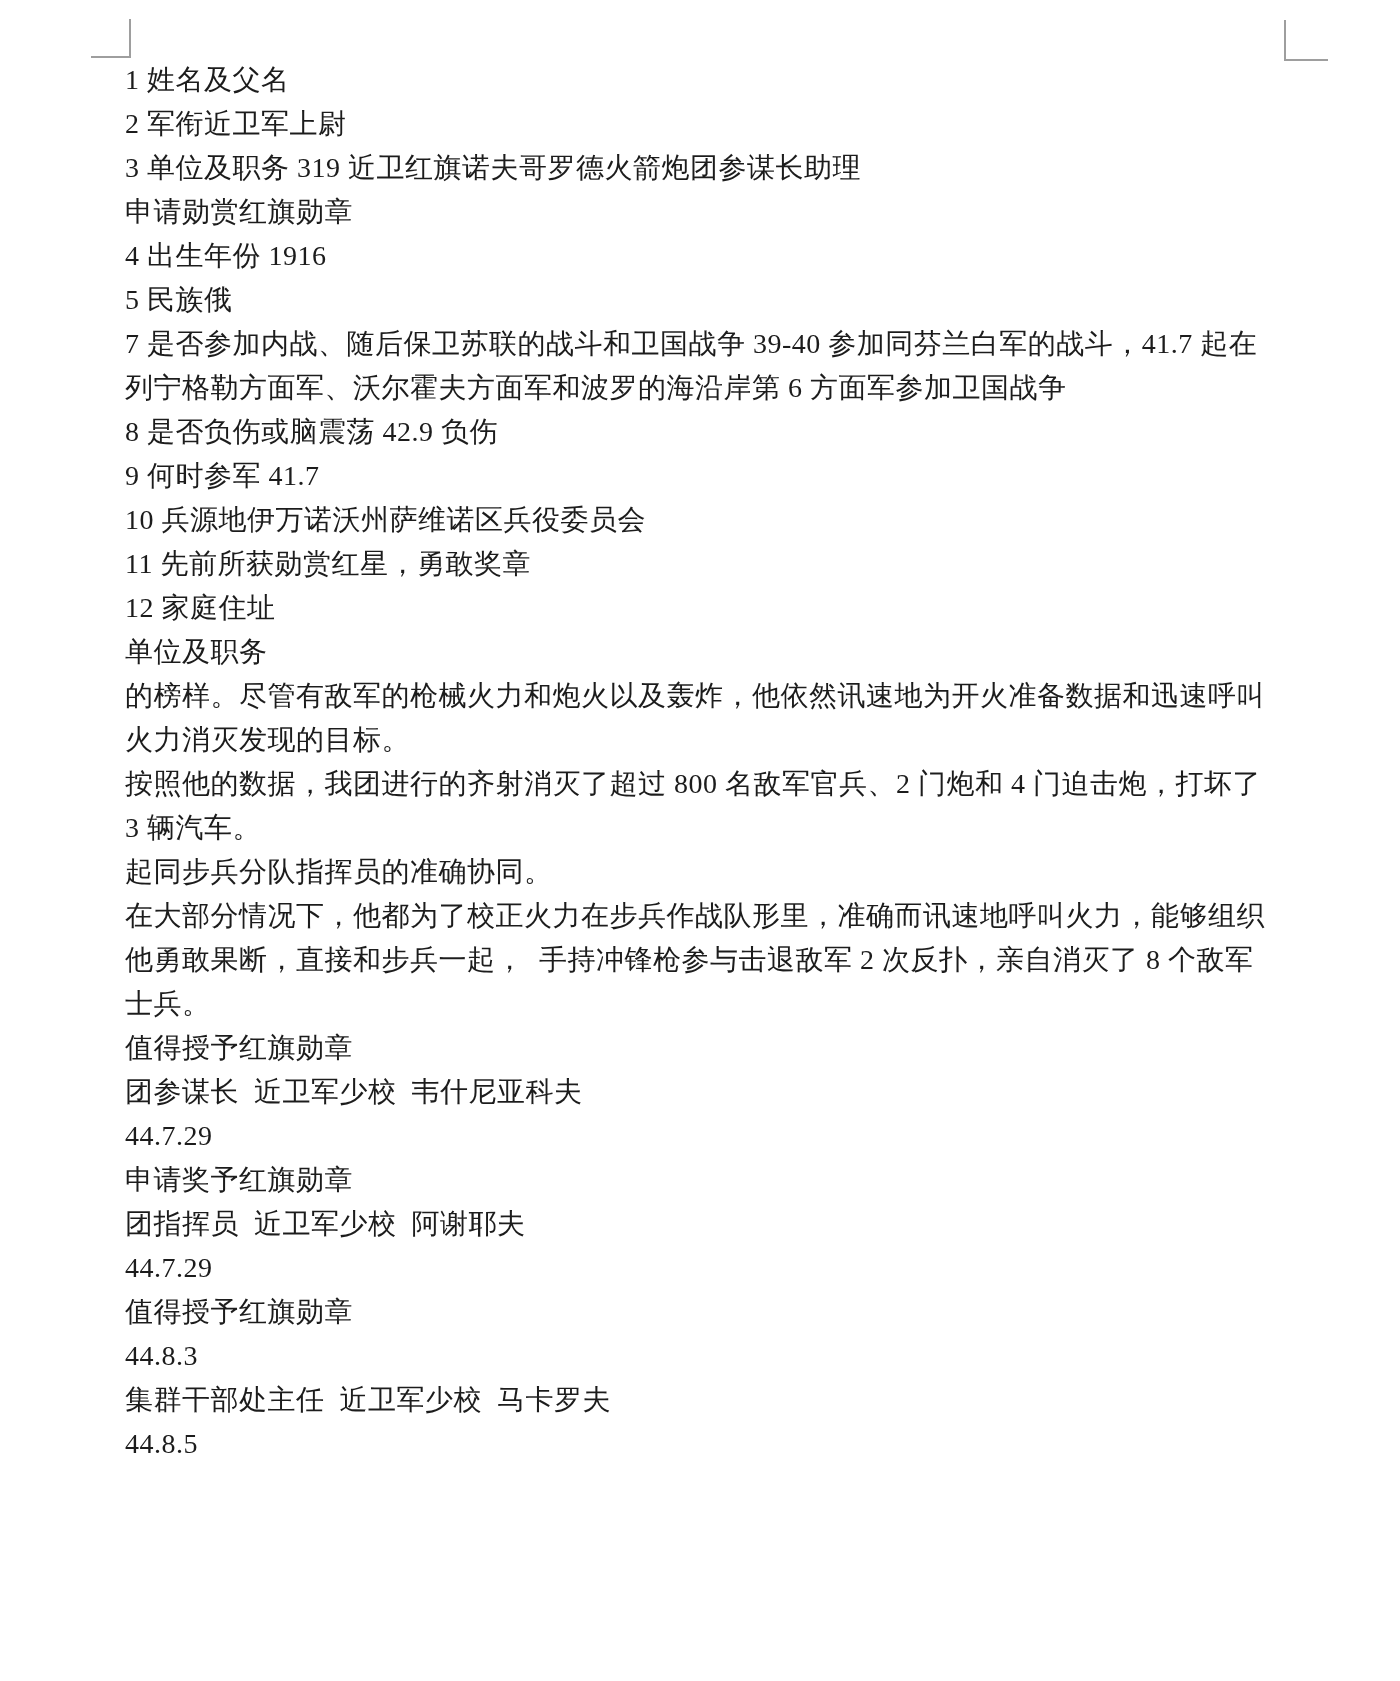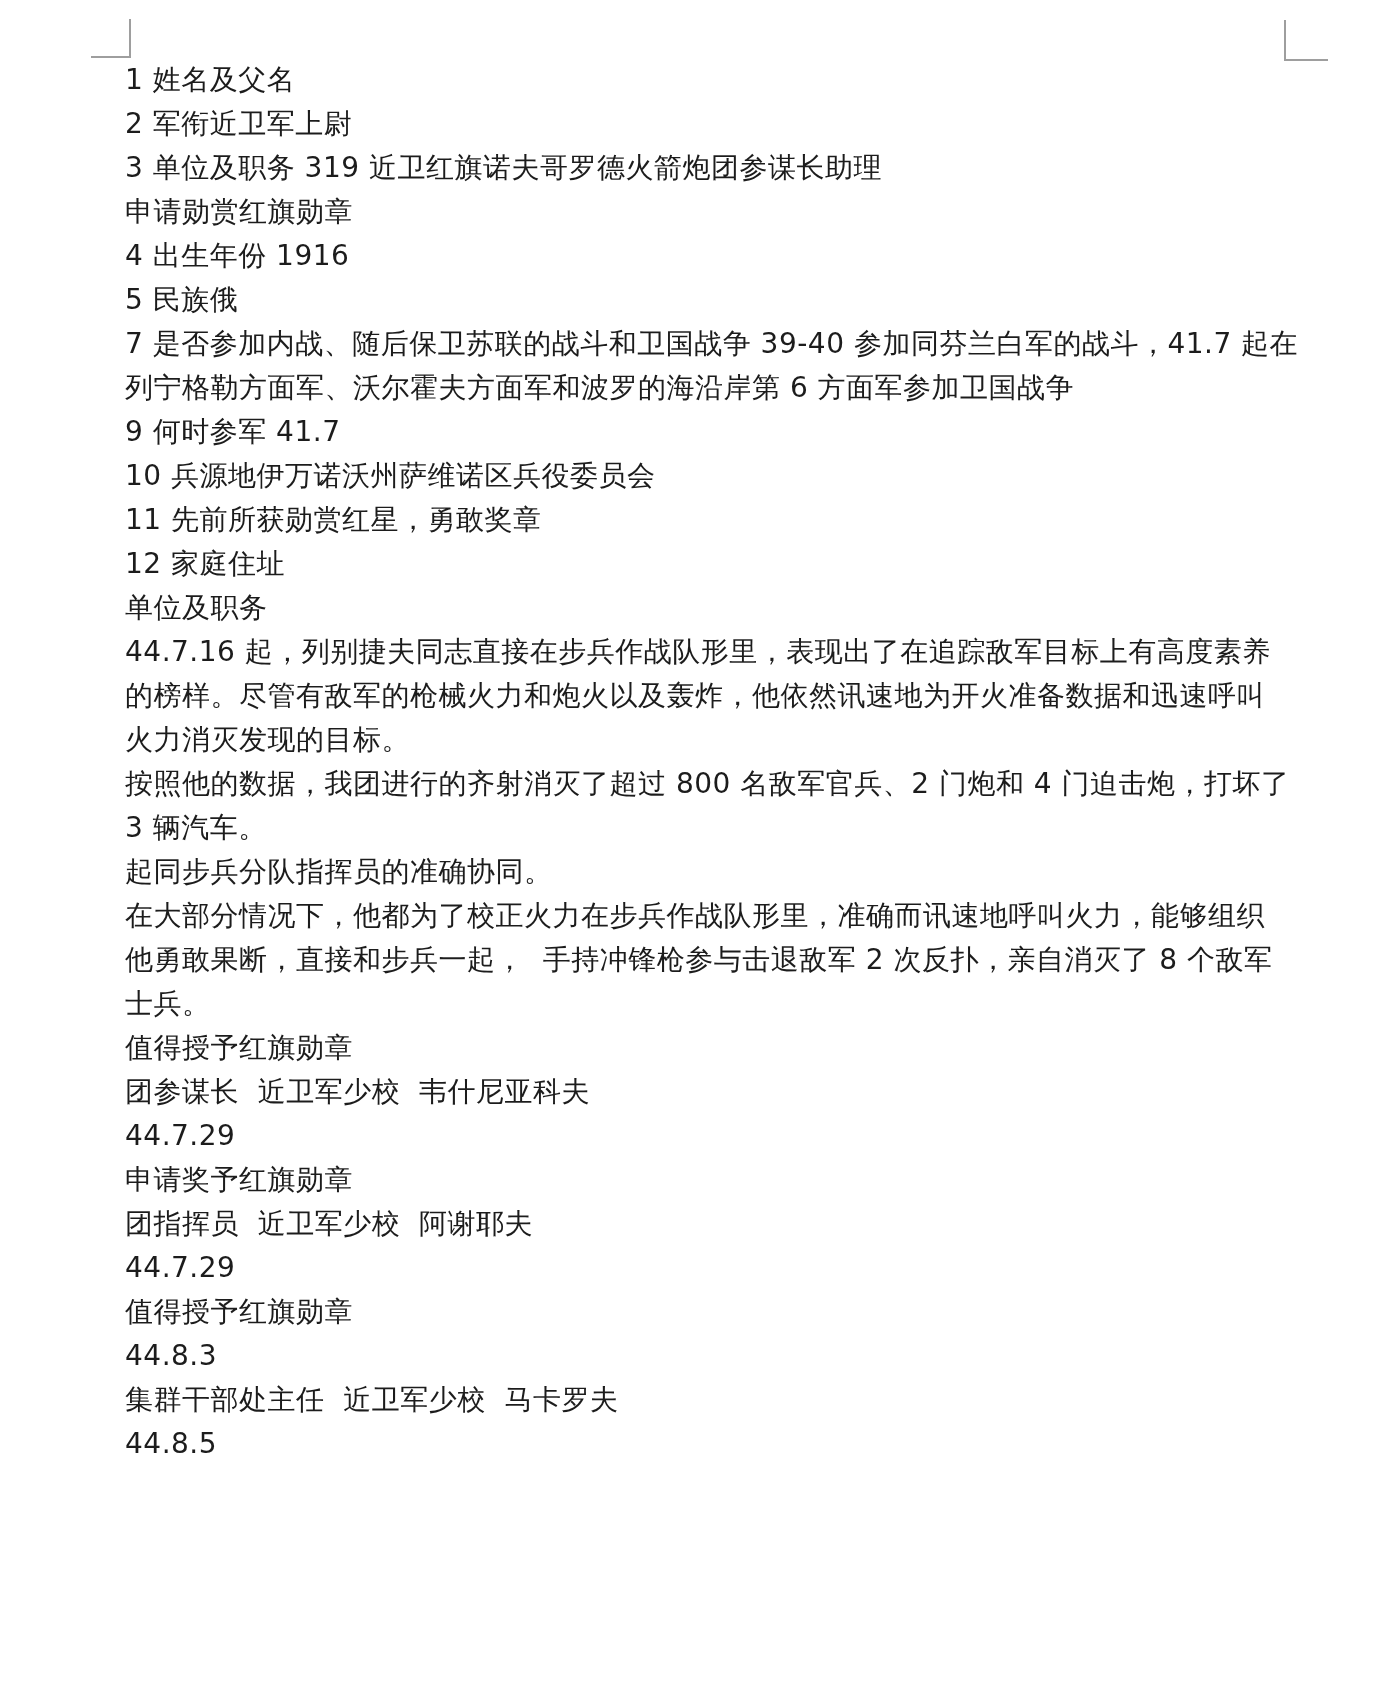--- a/index.html
+++ b/index.html
@@ -11,20 +11,21 @@
     width: 1400px;
     height: 1681px;
     position: relative;
     overflow: hidden;
     font-family: "DejaVu Sans", "Liberation Sans", sans-serif;
   }
   .page {
     position: absolute;
     inset: 0;
     background: #ffffff;
+    font-family: Liberation Serif, serif;
   }
   
   .corner-mark {
     position: absolute;
     box-sizing: border-box;
   }
   .corner-mark.tl {
     left: 91px;
     top: 19px;
     width: 40px;
@@ -65,26 +66,26 @@
 
   <div class="doc-text">
     <div class="doc-line">1 姓名及父名</div>
     <div class="doc-line">2 军衔近卫军上尉</div>
     <div class="doc-line">3 单位及职务 319 近卫红旗诺夫哥罗德火箭炮团参谋长助理</div>
     <div class="doc-line">申请勋赏红旗勋章</div>
     <div class="doc-line">4 出生年份 1916</div>
     <div class="doc-line">5 民族俄</div>
     <div class="doc-line">7 是否参加内战、随后保卫苏联的战斗和卫国战争 39-40 参加同芬兰白军的战斗，41.7 起在</div>
     <div class="doc-line">列宁格勒方面军、沃尔霍夫方面军和波罗的海沿岸第 6 方面军参加卫国战争</div>
+    <div class="doc-line">8 是否负伤或脑震荡 42.9 负伤</div>
     <div class="doc-line">9 何时参军 41.7</div>
     <div class="doc-line">10 兵源地伊万诺沃州萨维诺区兵役委员会</div>
     <div class="doc-line">11 先前所获勋赏红星，勇敢奖章</div>
     <div class="doc-line">12 家庭住址</div>
     <div class="doc-line">单位及职务</div>
-    <div class="doc-line">44.7.16 起，列别捷夫同志直接在步兵作战队形里，表现出了在追踪敌军目标上有高度素养</div>
     <div class="doc-line">的榜样。尽管有敌军的枪械火力和炮火以及轰炸，他依然讯速地为开火准备数据和迅速呼叫</div>
     <div class="doc-line">火力消灭发现的目标。</div>
     <div class="doc-line">按照他的数据，我团进行的齐射消灭了超过 800 名敌军官兵、2 门炮和 4 门迫击炮，打坏了</div>
     <div class="doc-line">3 辆汽车。</div>
     <div class="doc-line">起同步兵分队指挥员的准确协同。</div>
     <div class="doc-line">在大部分情况下，他都为了校正火力在步兵作战队形里，准确而讯速地呼叫火力，能够组织</div>
     <div class="doc-line">他勇敢果断，直接和步兵一起，  手持冲锋枪参与击退敌军 2 次反扑，亲自消灭了 8 个敌军</div>
     <div class="doc-line">士兵。</div>
     <div class="doc-line">值得授予红旗勋章</div>
     <div class="doc-line">团参谋长  近卫军少校  韦什尼亚科夫</div>

